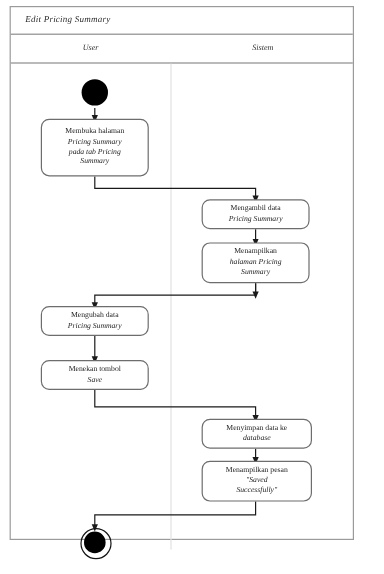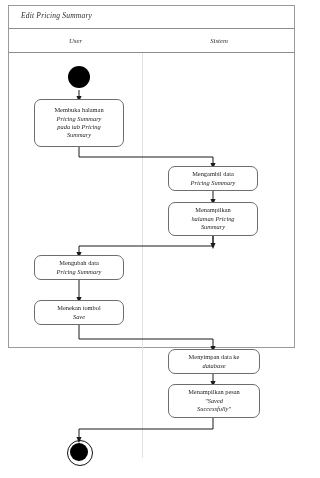--- a/index.html
+++ b/index.html
@@ -1,20 +1,20 @@
 <!DOCTYPE html>
 <html><head>
 <meta charset="utf-8">
 <title>Edit Pricing Summary</title>
 <style>
   html,body{margin:0;padding:0;background:#ffffff;}
   body{width:303px;height:478px;position:relative;overflow:hidden;
        font-family:"Liberation Serif","DejaVu Serif",serif;}
 
-  #frame{position:absolute;left:8px;top:5px;width:287px;height:343px;
+  #frame{position:absolute;left:8px;top:5px;width:287px;height:445px;
          background:#ffffff;border:1px solid #9a9a9a;box-sizing:border-box;}
 
   #title-band{position:absolute;left:0;top:0;width:100%;height:23px;
               border-bottom:1px solid #8d8d8d;box-sizing:border-box;}
   #title-text{position:absolute;left:12px;top:5px;font-style:italic;
               font-size:7.5px;color:#2b2b2b;letter-spacing:.2px;white-space:nowrap;}
 
   #lane-band{position:absolute;left:0;top:23px;width:100%;height:24px;
              border-bottom:1px solid #8d8d8d;box-sizing:border-box;}
   .lane-head{position:absolute;top:8px;font-style:italic;font-size:6.8px;

